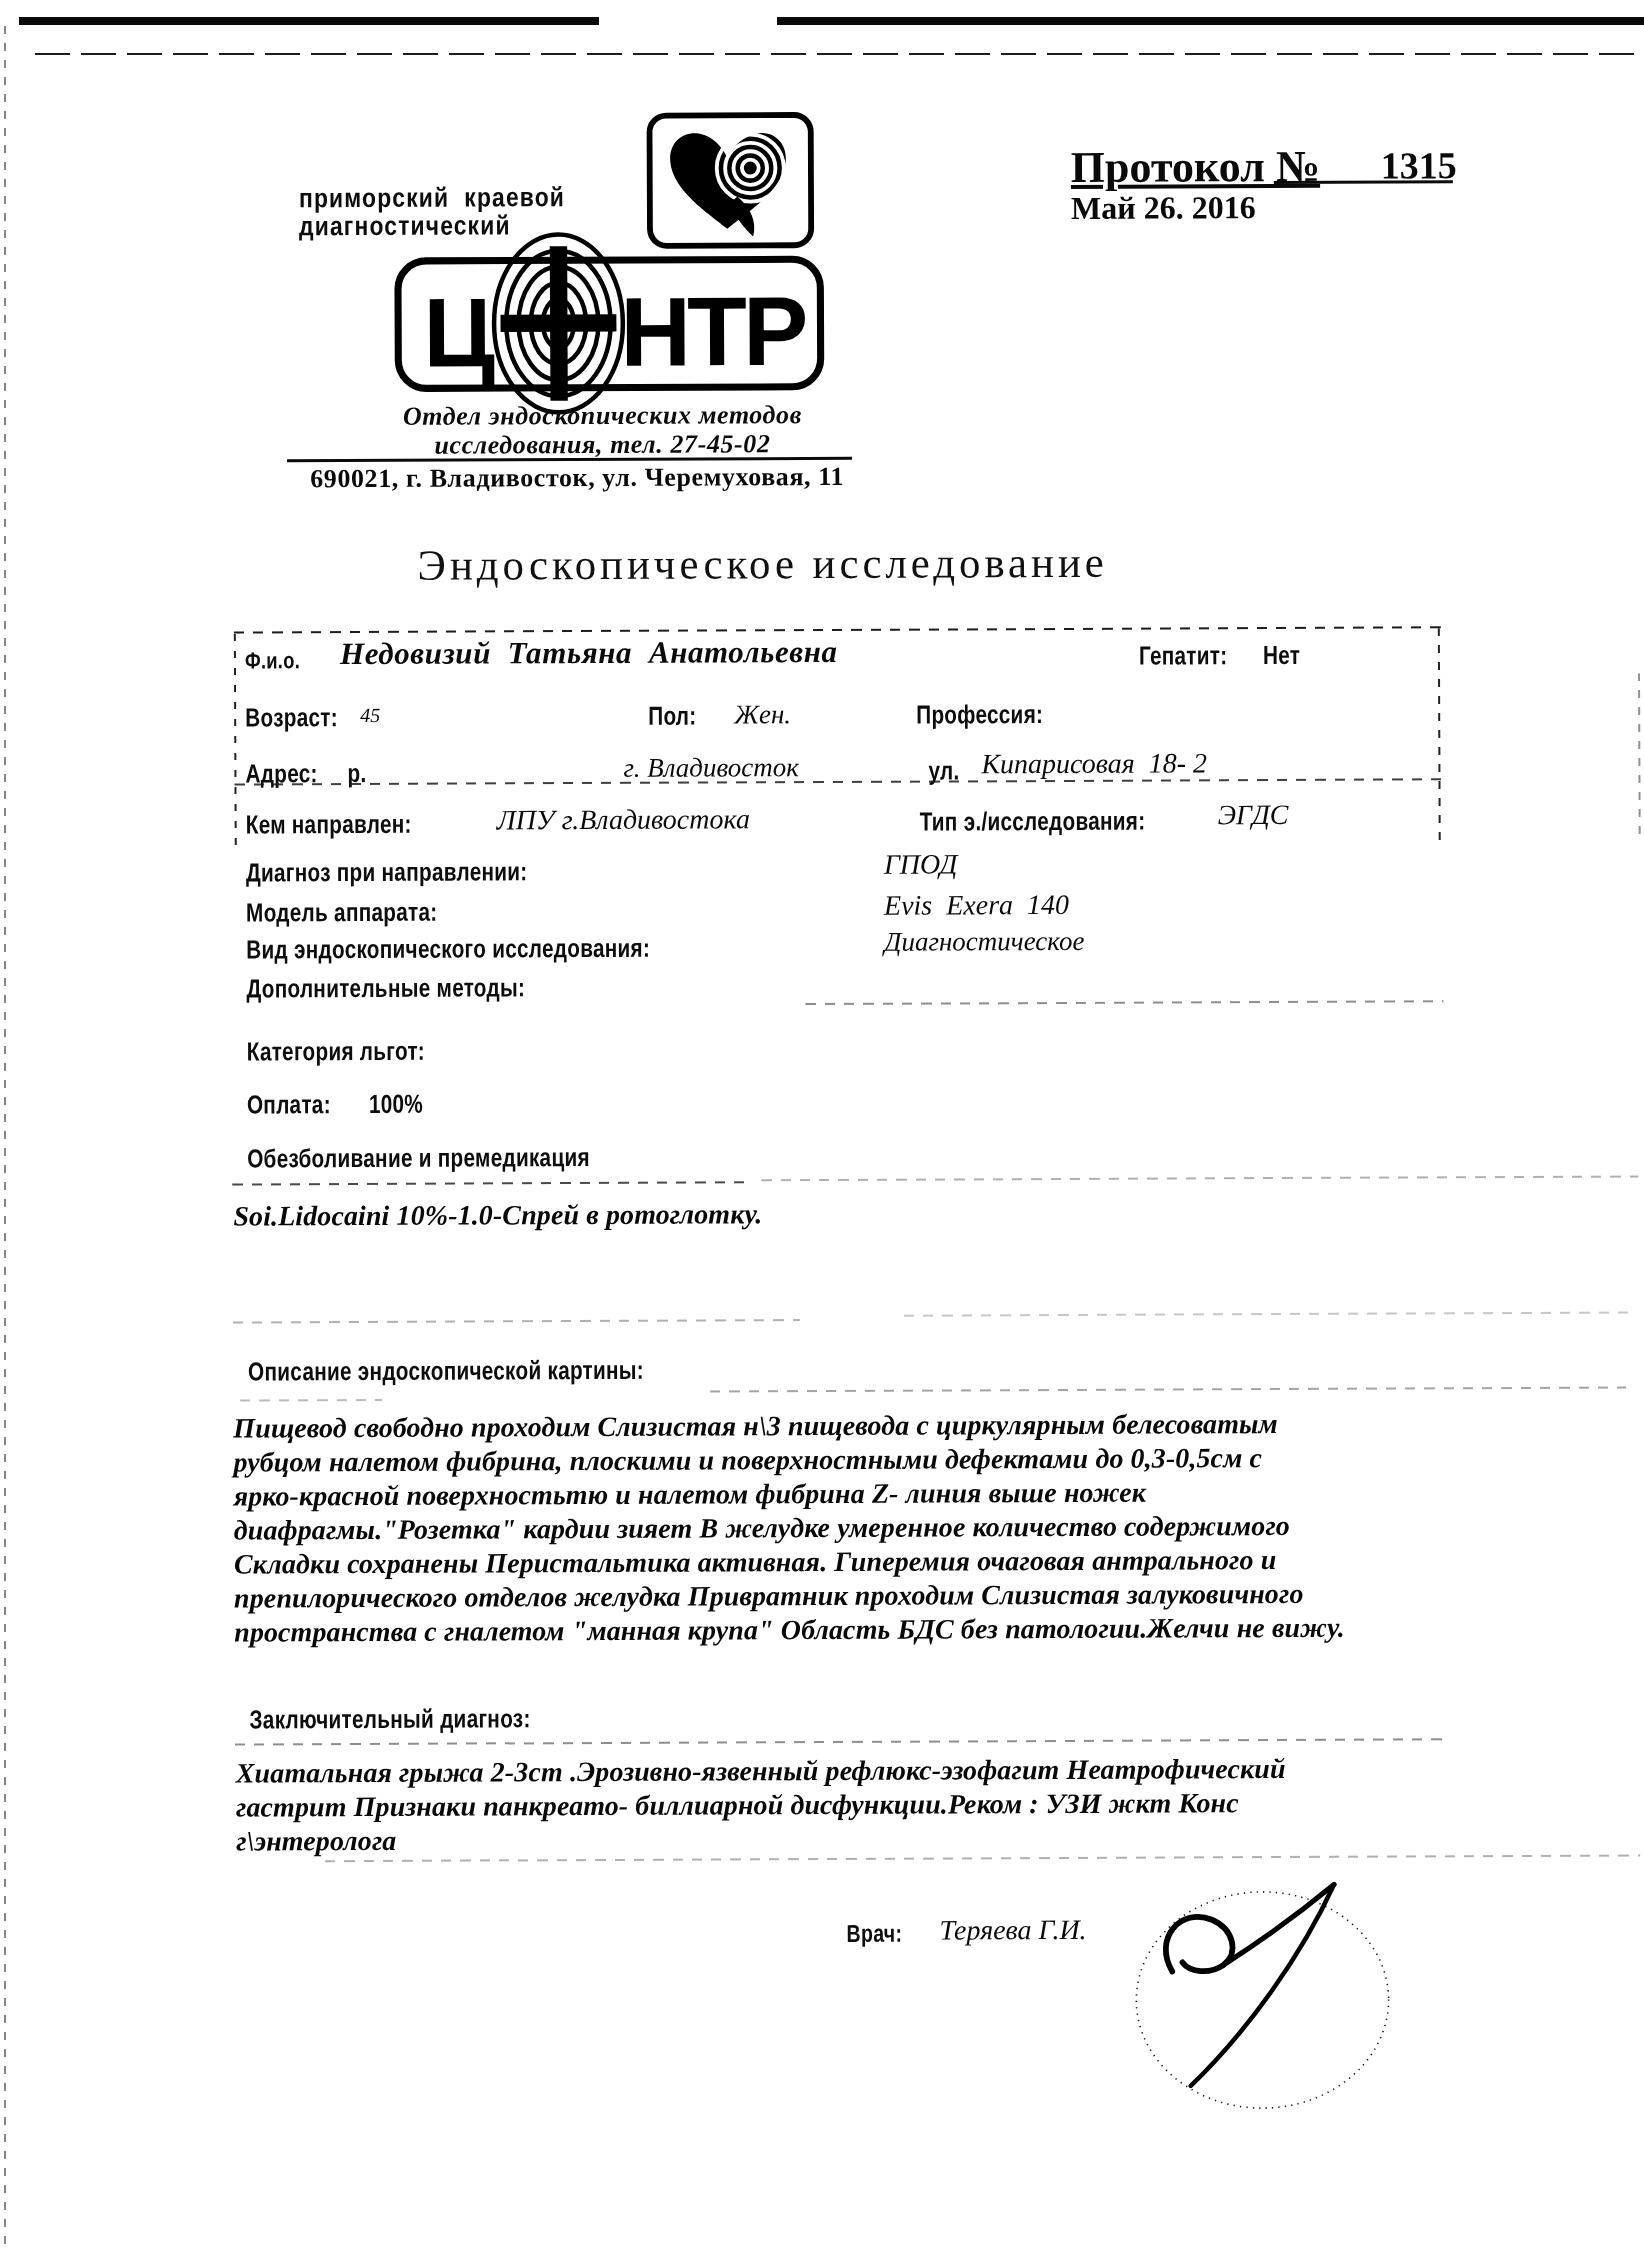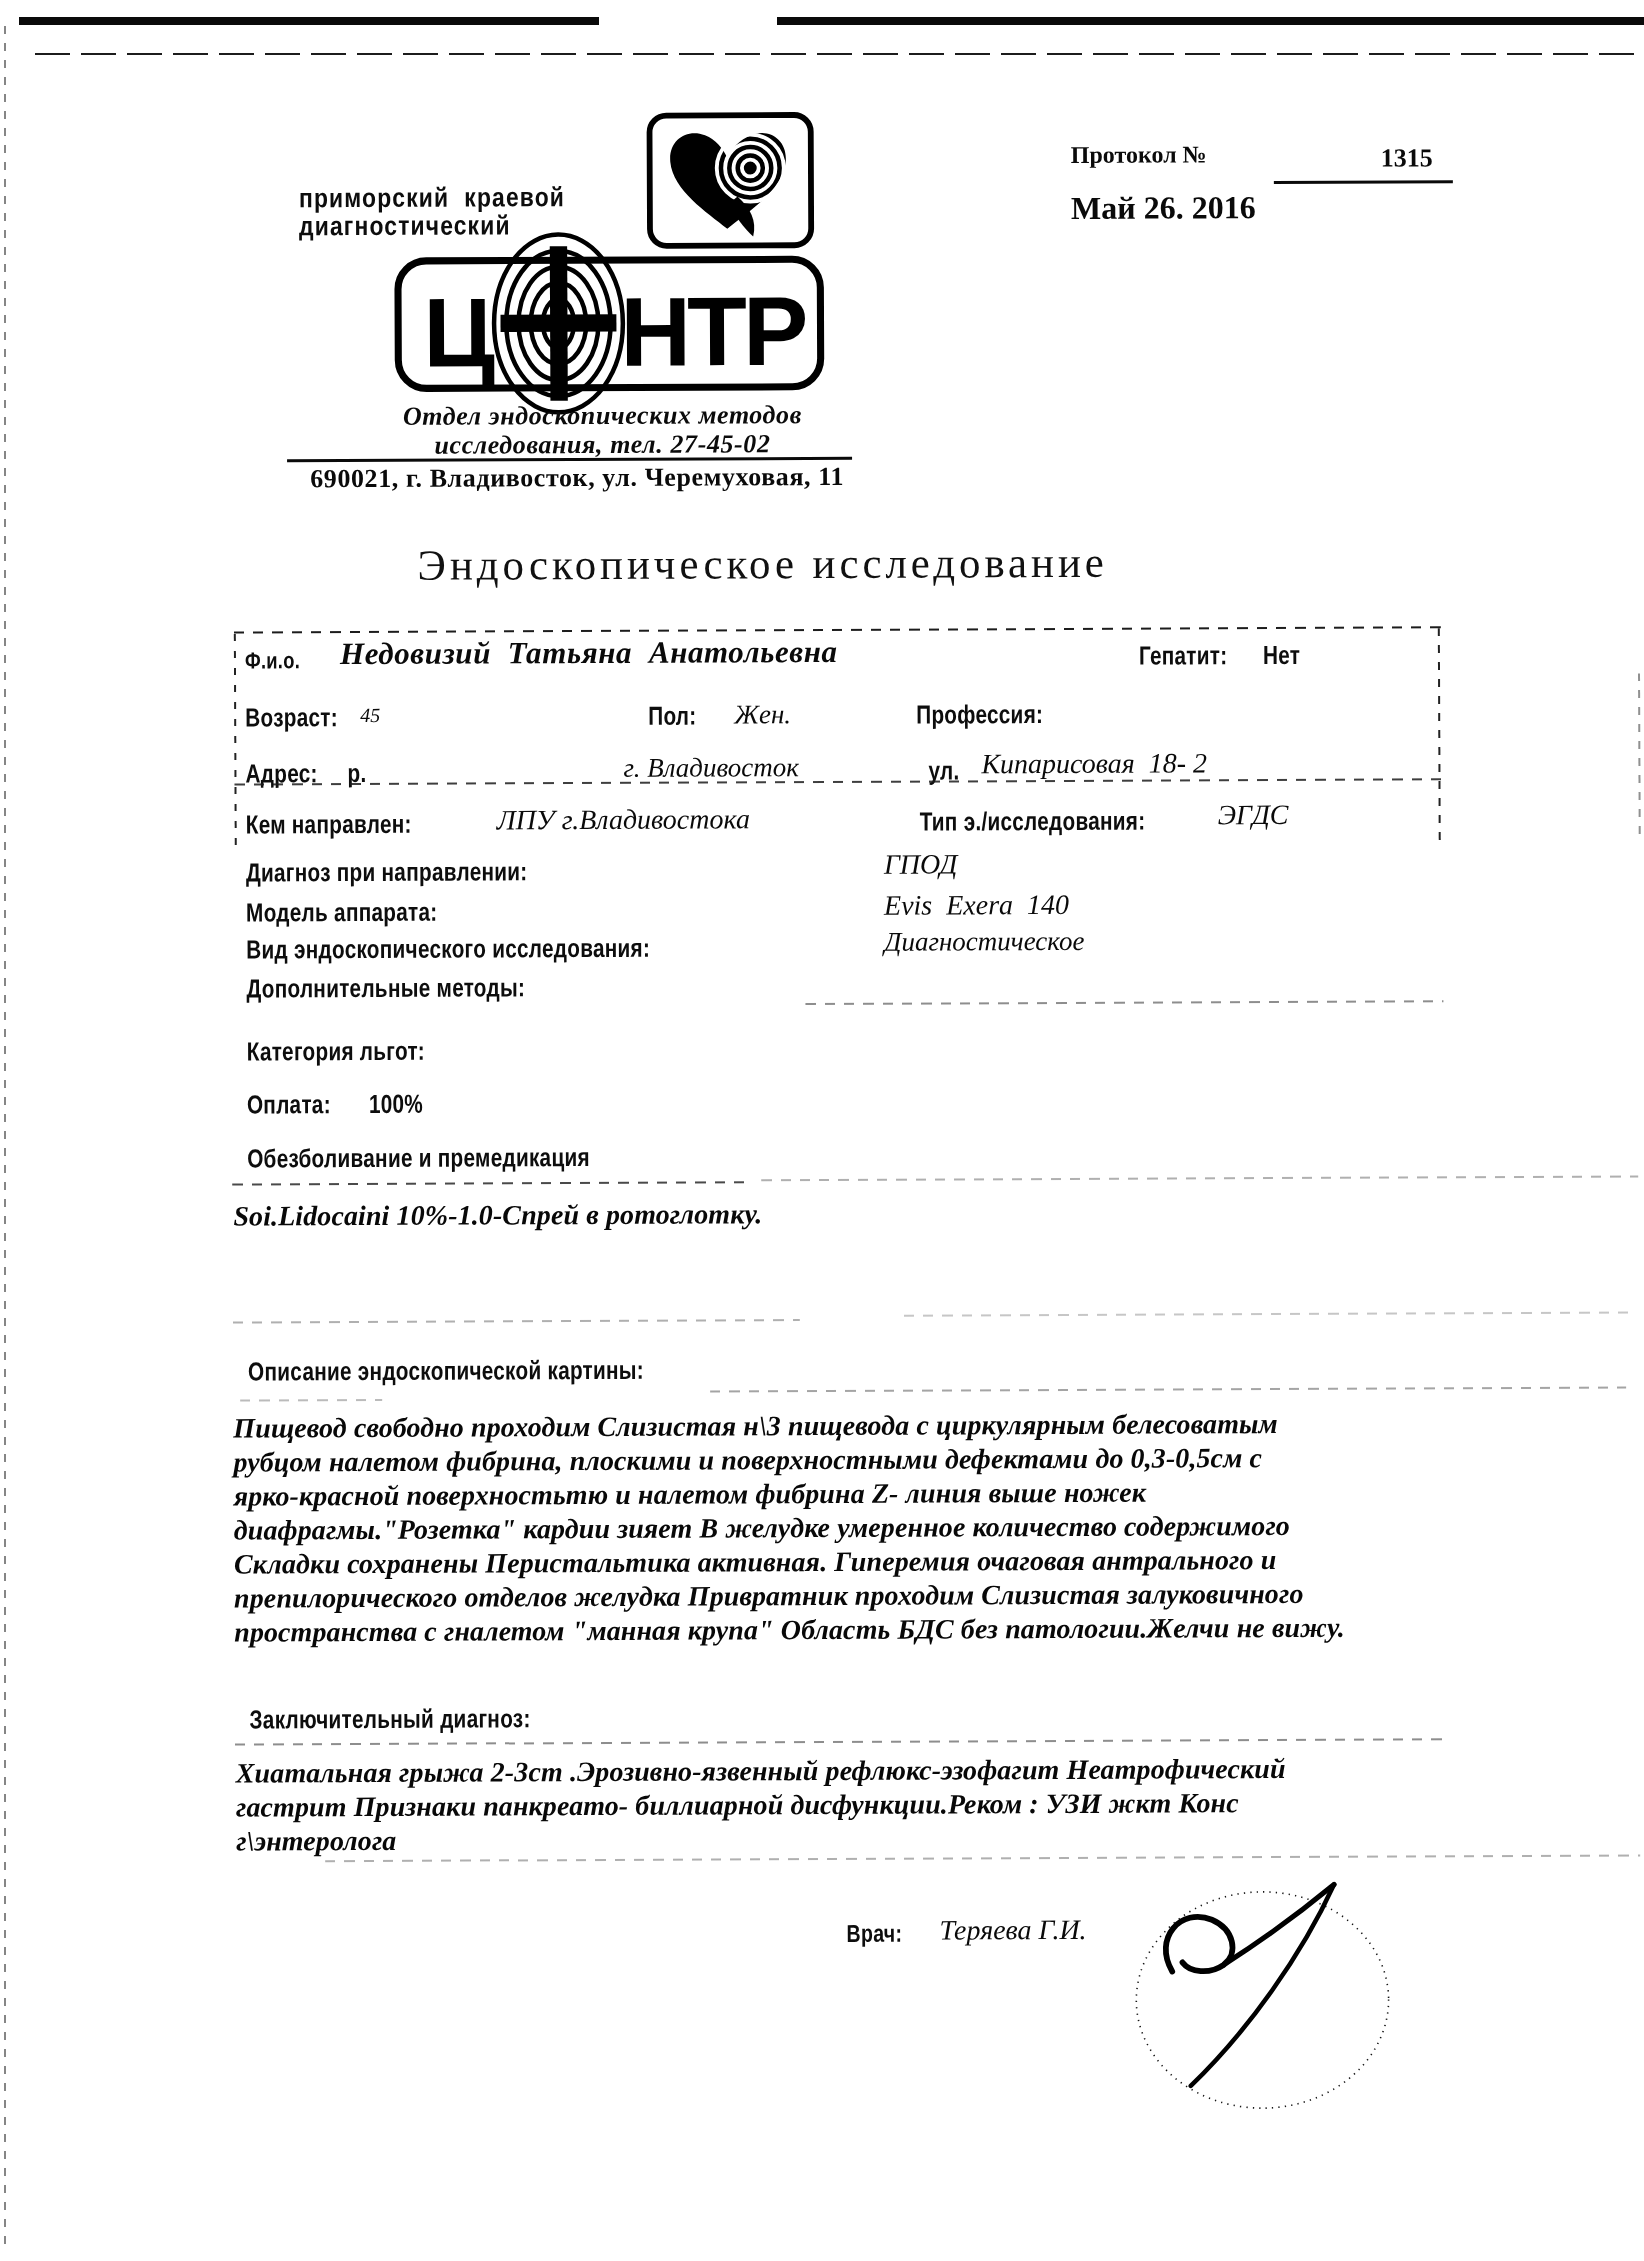--- a/index.html
+++ b/index.html
@@ -70,22 +70,22 @@
     <div class="abs" style="left:351px;top:400px;width:509px;text-align:center;font-style:italic;font-weight:700;
                 font-size:26px;line-height:29px;letter-spacing:0.6px;">
       <div>Отдел эндоскопических методов</div>
       <div>исследования, тел. 27-45-02</div>
     </div>
 
     <div class="solid" style="left:290px;top:457px;width:565px;height:2.6px;"></div>
 
     <div class="abs serifb" style="left:313px;top:462px;font-size:26px;letter-spacing:0.6px;white-space:pre;">690021, г. Владивосток, ул. Черемуховая, 11</div>
 
-    <div class="abs serifb" style="left:1075px;top:143px;font-size:24px;white-space:pre;">Протокол №</div>
-    <div class="abs serifb" style="left:1385px;top:146px;font-size:26px;white-space:pre;">1315</div>
+    <div class="abs serifb" style="left:1075px;top:143px;font-size:44px;white-space:pre;text-decoration:underline;">Протокол №</div>
+    <div class="abs serifb" style="left:1385px;top:146px;font-size:38px;white-space:pre;">1315</div>
     <div class="solid" style="left:1278px;top:183px;width:179px;height:2.6px;"></div>
     <div class="abs serifb" style="left:1075px;top:191px;font-size:32px;white-space:pre;text-align:right;">Май 26. 2016</div>
 
     <div class="abs title" style="left:420px;top:539px;">Эндоскопическое исследование</div>
 
     <div class="dl" style="left:236px;top:629px;width:1207px;"></div>
     <div class="dlv" style="left:236px;top:631px;height:218px;"></div>
     <div class="dlv" style="left:1440px;top:631px;height:218px;"></div>
     <div class="dlv" style="left:1640px;top:677px;height:168px;opacity:.5;"></div>
 

